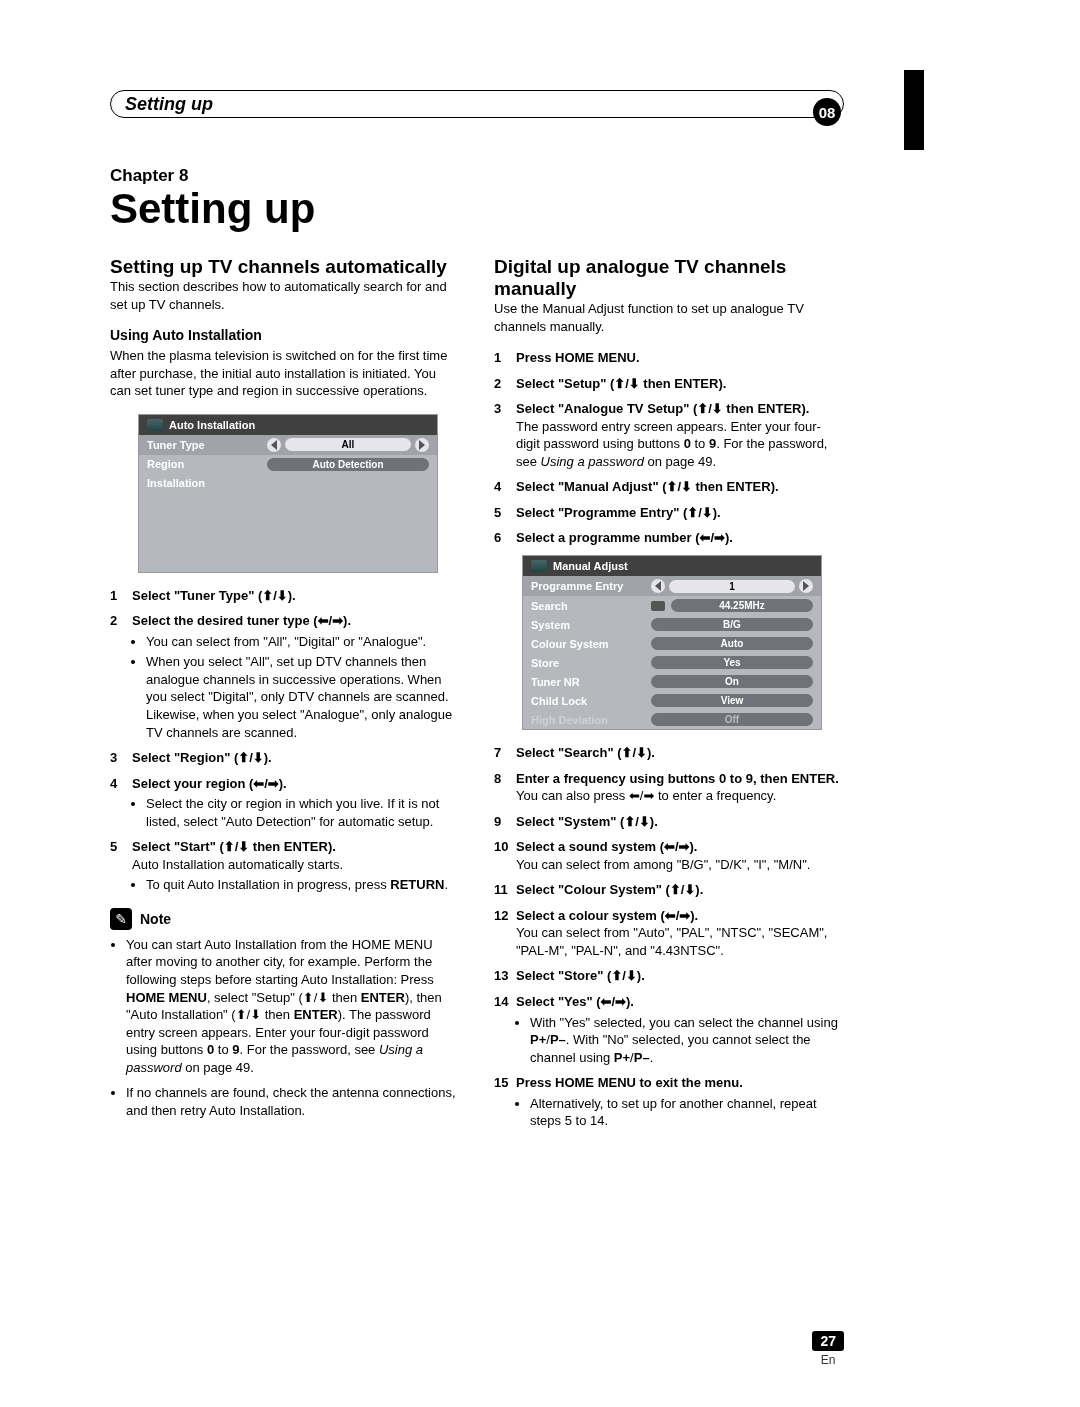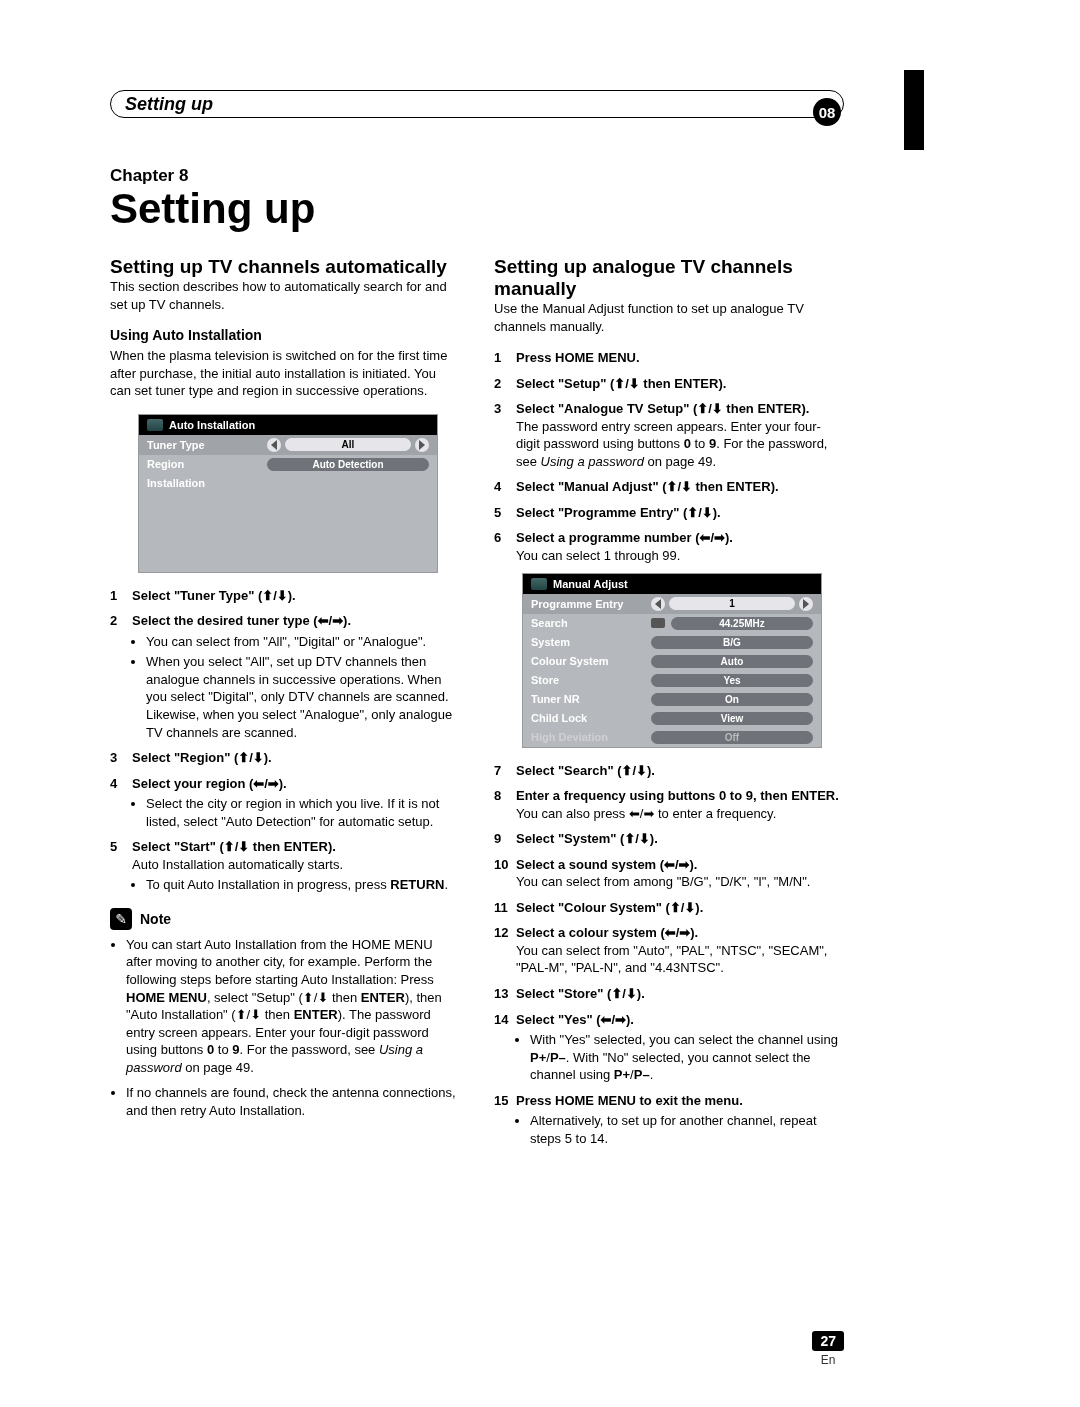--- a/index.html
+++ b/index.html
@@ -10,21 +10,21 @@
   .header-title { font-weight: bold; font-style: italic; font-size: 18px; }
   .header-badge { background: #000; color: #fff; border-radius: 50%; width: 28px; height: 28px; display: flex; align-items: center; justify-content: center; font-weight: bold; font-size: 15px; margin-top: 16px; }
   .chapter { margin-top: 48px; font-weight: bold; font-size: 17px; }
   .big-title { font-weight: bold; font-size: 42px; line-height: 1; margin-top: 2px; }
   .columns { display: flex; gap: 34px; margin-top: 26px; }
   .col { flex: 1; min-width: 0; }
   .section-title { font-weight: bold; font-size: 19px; }
   p.body { font-size: 13px; line-height: 1.35; margin-bottom: 14px; }
   .subhead { font-weight: bold; font-size: 14px; margin-top: 10px; margin-bottom: 4px; }
   .osd { width: 300px; border: 1px solid #999; background: #b5b8bc; font-size: 11px; color: #fff; margin: 8px 0 14px 28px; }
-  .osd-title { background: #000000; padding: 4px 8px; font-weight: bold; display: flex; align-items: center; gap: 6px; }
+  .osd-title { background: #404040; padding: 4px 8px; font-weight: bold; display: flex; align-items: center; gap: 6px; }
   .osd-title .ico { width: 16px; height: 12px; background: linear-gradient(#466, #244); border-radius: 2px; display: inline-block; }
   .osd-row { display: flex; align-items: center; padding: 3px 8px; }
   .osd-row.sel { background: #a0a3a8; }
   .osd-label { flex: 0 0 120px; color: #fff; font-weight: bold; }
   .osd-label.dim { color: #d0d0d4; }
   .osd-val { flex: 1; display: flex; align-items: center; justify-content: center; gap: 4px; }
   .pill { background: #6f7278; color: #fff; border-radius: 9px; padding: 1px 0; flex: 1; text-align: center; font-weight: bold; font-size: 10px; }
   .pill-sel { background: #e6e6ea; color: #000; }
   .tri { width: 0; height: 0; border-top: 5px solid transparent; border-bottom: 5px solid transparent; }
   .tri.l { border-right: 6px solid #555; }
@@ -131,33 +131,32 @@
         <span class="note-icon">✎</span>
         <span class="note-label">Note</span>
       </div>
       <ul class="notes">
         <li>You can start Auto Installation from the HOME MENU after moving to another city, for example. Perform the following steps before starting Auto Installation: Press <span class="kb">HOME MENU</span>, select "Setup" (<span class="arrow">⬆</span>/<span class="arrow">⬇</span> then <span class="kb">ENTER</span>), then "Auto Installation" (<span class="arrow">⬆</span>/<span class="arrow">⬇</span> then <span class="kb">ENTER</span>). The password entry screen appears. Enter your four-digit password using buttons <span class="kb">0</span> to <span class="kb">9</span>. For the password, see <em>Using a password</em> on page 49.</li>
         <li>If no channels are found, check the antenna connections, and then retry Auto Installation.</li>
       </ul>
     </div>
 
     <div class="col">
-      <div class="section-title">Setting up analogue TV channels manually</div>
+      <div class="section-title">Digital up analogue TV channels manually</div>
       <p class="body">Use the Manual Adjust function to set up analogue TV channels manually.</p>
 
       <ol class="steps">
         <li><span class="step-title">Press HOME MENU.</span></li>
         <li><span class="step-title">Select "Setup" (⬆/⬇ then ENTER).</span></li>
         <li><span class="step-title">Select "Analogue TV Setup" (⬆/⬇ then ENTER).</span>
           <div>The password entry screen appears. Enter your four-digit password using buttons <span class="kb">0</span> to <span class="kb">9</span>. For the password, see <em>Using a password</em> on page 49.</div>
         </li>
         <li><span class="step-title">Select "Manual Adjust" (⬆/⬇ then ENTER).</span></li>
         <li><span class="step-title">Select "Programme Entry" (⬆/⬇).</span></li>
         <li><span class="step-title">Select a programme number (⬅/➡).</span>
-          <div>You can select 1 through 99.</div>
         </li>
       </ol>
 
       <div class="osd osd2" style="margin-left:28px;">
         <div class="osd-title">
           <span class="ico"></span>
           <span>Manual Adjust</span>
         </div>
         <div class="osd-row sel">
           <div class="osd-label">Programme Entry</div>

